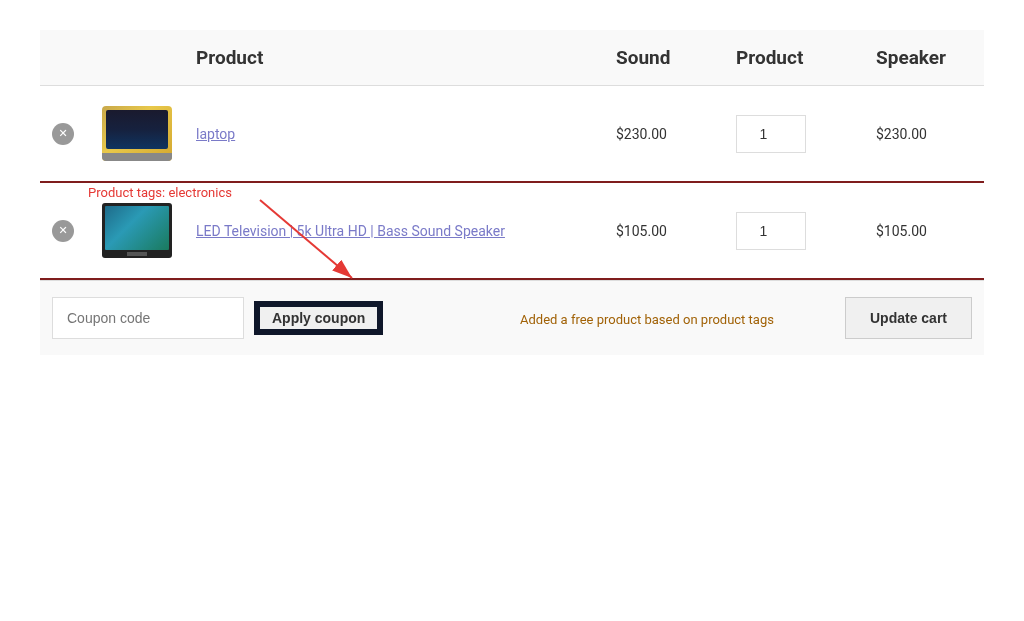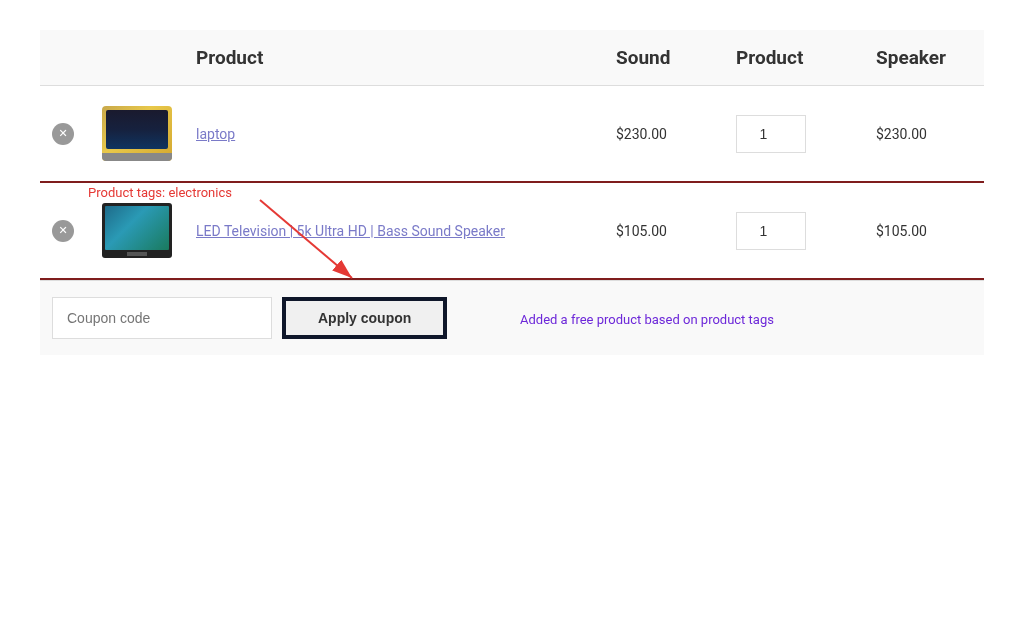--- a/index.html
+++ b/index.html
@@ -142,34 +142,34 @@
       width: 100%;
       background: #f9f9f9;
       padding: 16px 12px;
       display: flex;
       align-items: center;
       gap: 10px;
       border-top: 1px solid #ddd;
       position: relative;
     }
     .coupon-input {
-      width: 220px;
+      width: 192px;
       height: 42px;
       border: 1px solid #ddd;
       padding: 8px 14px;
       font-size: 14px;
       color: #aaa;
       background: #fff;
       outline: none;
     }
     .apply-btn {
-      height: 42px;
-      padding: 0 32px;
+      height: 34px;
+      padding: 0 12px;
       background: #f0f0f0;
-      border: 4px solid #0f172a;
+      border: 6px solid #0f172a;
       font-size: 14px;
       font-weight: 600;
       color: #333;
       cursor: pointer;
     }
     .update-btn {
       height: 42px;
       padding: 0 24px;
       background: #f0f0f0;
       border: 1px solid #ccc;
@@ -195,21 +195,21 @@
     }
     
     .arrows-overlay {
       position: absolute;
       top: 0; left: 0;
       width: 100%;
       height: 100%;
       pointer-events: none;
     }
     .free-product-label {
-      color: #6d28d9;
+      color: #a16207;
       font-size: 13px;
       position: absolute;
       bottom: 28px;
       left: 480px;
       white-space: nowrap;
     }
     .page-wrapper {
       position: relative;
       max-width: 980px;
     }
@@ -268,20 +268,21 @@
             <input class="qty-input" type="number" value="1" style="">
           </td>
           <td class="subtotal-cell">$105.00</td>
         </tr>
       </tbody>
     </table>
 
     <div class="cart-footer">
       <input class="coupon-input" type="text" placeholder="Coupon code" style="">
       <button class="apply-btn">Apply coupon</button>
+      <button class="update-btn">Update cart</button>
     </div>
 
     <span class="free-product-label">Added a free product based on product tags</span>
 
     <svg class="arrows-overlay" xmlns="http://www.w3.org/2000/svg">
 
       <defs>
         <marker id="arrowhead1" markerWidth="10" markerHeight="7" refX="10" refY="3.5" orient="auto">
           <polygon points="0 0, 10 3.5, 0 7" fill="#e53935"></polygon>
         </marker>

